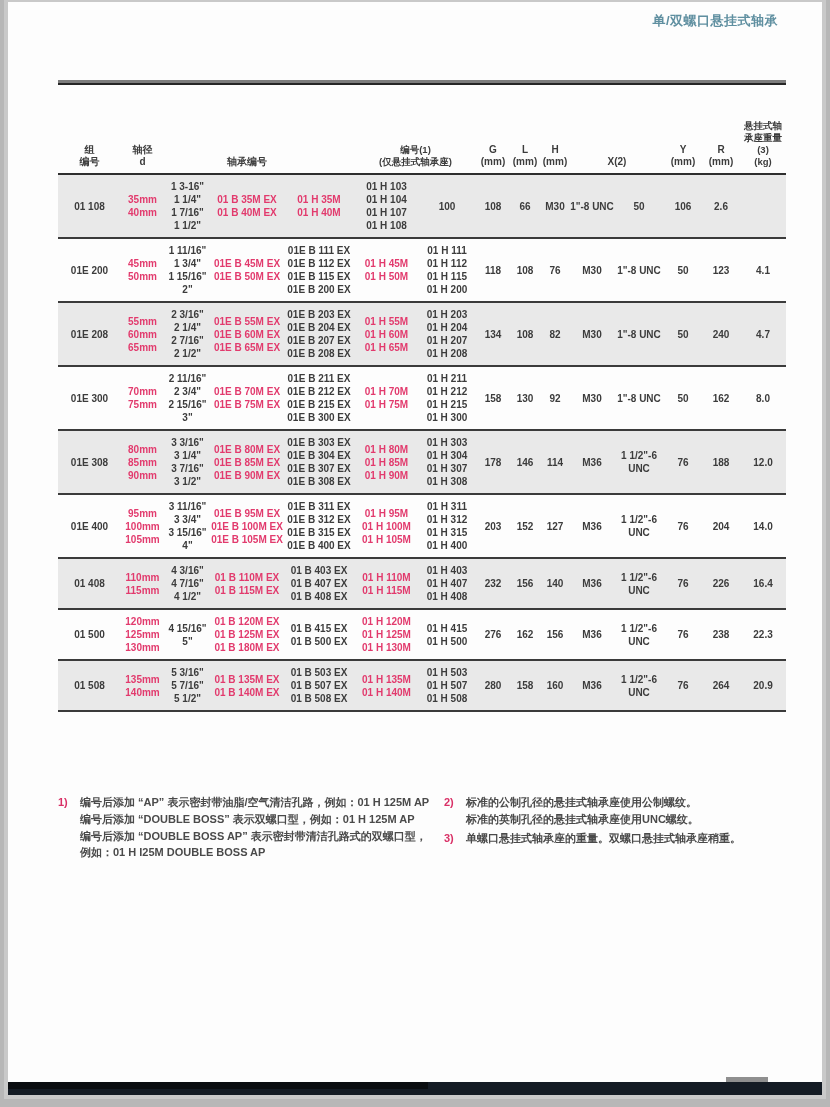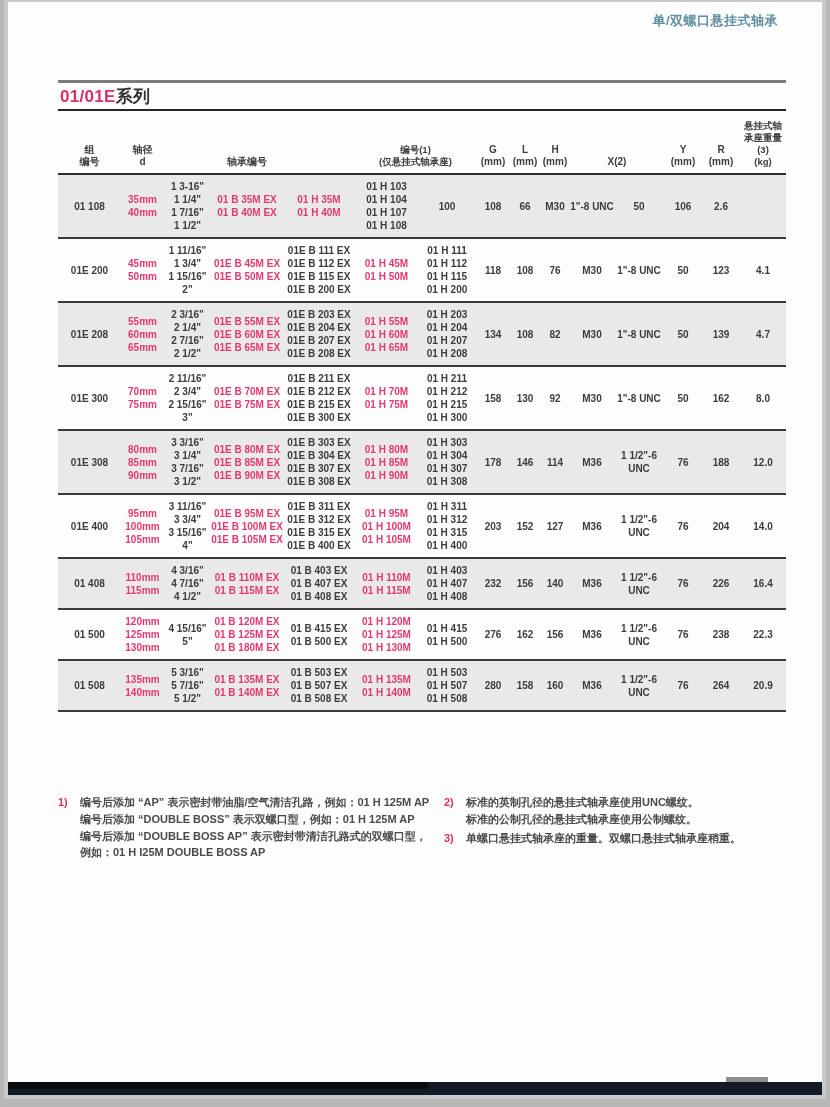--- a/index.html
+++ b/index.html
@@ -39,23 +39,20 @@
 </style>
 </head>
 <body>
 
 <div class="page">
 
   <div class="top-right">单/双螺口悬挂式轴承</div>
 
   <div class="title-block">
     <div class="title-rule-top"></div>
-    <div class="series-title">
-      <span class="red">01/01E</span><span>系列</span>
-    </div>
     <div class="title-rule-bottom"></div>
   </div>
 
   <div class="table">
     <div class="thead">
       <div class="hcell">
         <div>组</div>
           <div>编号</div>
       </div>
       <div class="hcell">
@@ -258,21 +255,21 @@
           <div class="cell dark">
             <div class="ln">M30</div>
           </div>
           <div class="cell dark xunc">
             <div class="ln" style="white-space: normal; max-width: 46px;">1"-8 UNC</div>
           </div>
           <div class="cell dark">
             <div class="ln">50</div>
           </div>
           <div class="cell dark">
-            <div class="ln">139</div>
+            <div class="ln">240</div>
           </div>
           <div class="cell dark">
             <div class="ln">4.7</div>
           </div>
         </div>
         <div class="trow">
           <div class="cell dark">
             <div class="ln">01E 300</div>
           </div>
           <div class="cell red">
@@ -633,22 +630,22 @@
             <div class="para">编号后添加 “AP” 表示密封带油脂/空气清洁孔路，例如：01 H 125M AP</div>
             <div class="para">编号后添加 “DOUBLE BOSS” 表示双螺口型，例如：01 H 125M AP</div>
             <div class="para">编号后添加 “DOUBLE BOSS AP” 表示密封带清洁孔路式的双螺口型，例如：01 H I25M DOUBLE BOSS AP</div>
           </div>
       </div>
     </div>
     <div class="fcol-right">
       <div class="note">
         <span class="nnum">2)</span>
         <div class="ntext" id="n2-text">
+            <div class="para">标准的公制孔径的悬挂式轴承座使用公制螺纹。</div>
             <div class="para">标准的英制孔径的悬挂式轴承座使用UNC螺纹。</div>
-            <div class="para">标准的公制孔径的悬挂式轴承座使用公制螺纹。</div>
           </div>
       </div>
       <div class="note">
         <span class="nnum">3)</span>
         <div class="ntext" id="n3-text">
             <div class="para">单螺口悬挂式轴承座的重量。双螺口悬挂式轴承座稍重。</div>
           </div>
       </div>
     </div>
   </div>

